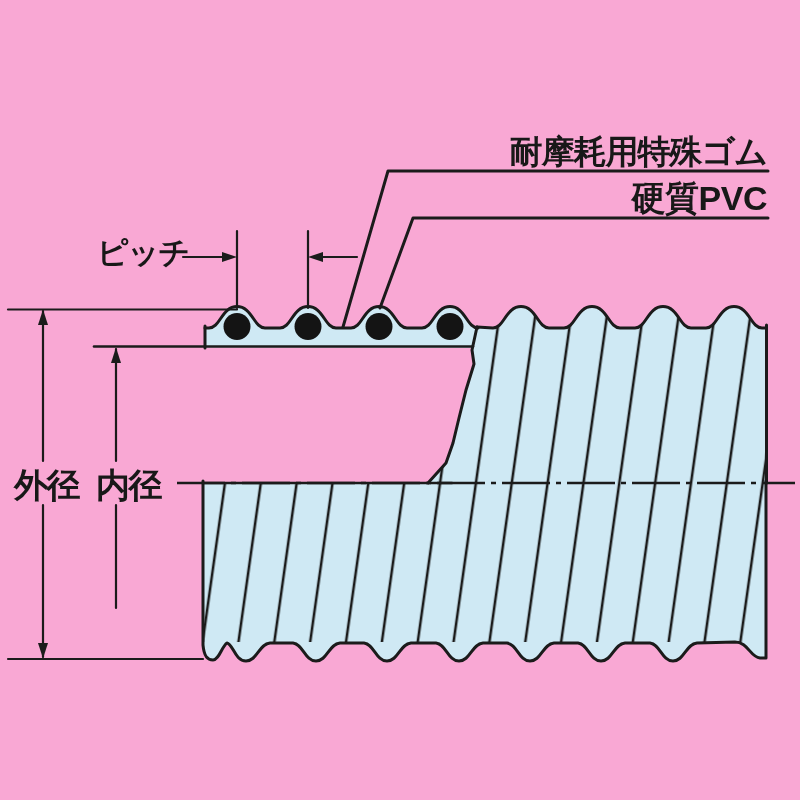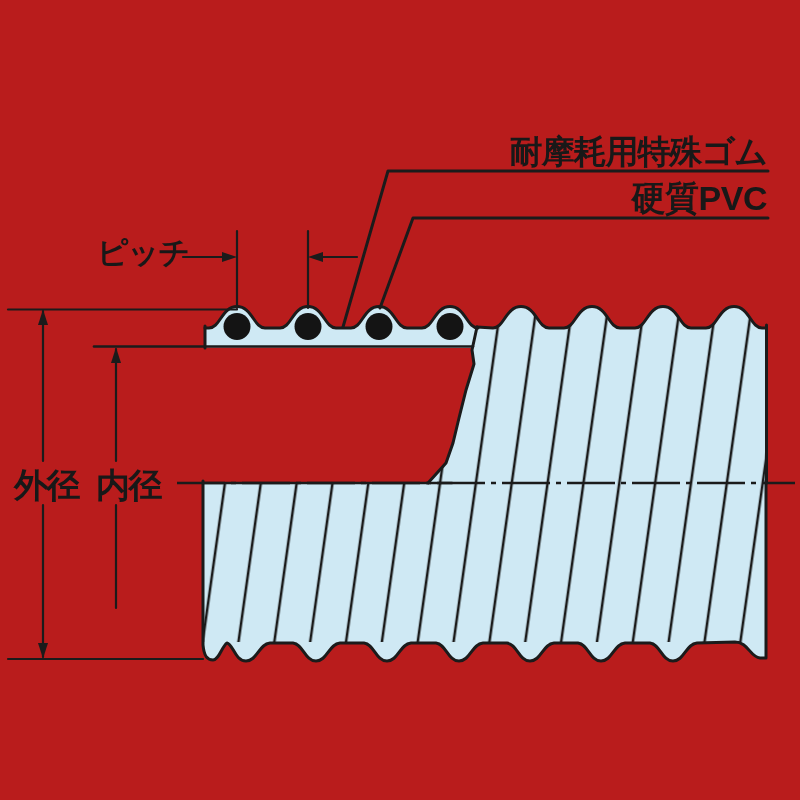--- a/index.html
+++ b/index.html
@@ -1,16 +1,16 @@
 <!DOCTYPE html>
 <html><head>
 <meta charset="utf-8">
 <style>
   html,body{margin:0;padding:0;background:#ffffff;}
-  .stage{position:relative;width:800px;height:800px;background:#b91c1c;overflow:hidden;
+  .stage{position:relative;width:800px;height:800px;background:#f9a8d4;overflow:hidden;
          font-family:"Liberation Sans","DejaVu Sans",sans-serif;}
   svg text{font-family:"Liberation Sans","DejaVu Sans",sans-serif;font-weight:bold;fill:#181818;}
 </style>
 </head>
 <body>
 
 <div class="stage">
 <svg width="800" height="800" viewBox="0 0 800 800">
   <defs>
     <pattern id="hatch" patternUnits="userSpaceOnUse" width="35.5" height="12" patternTransform="rotate(8)">

